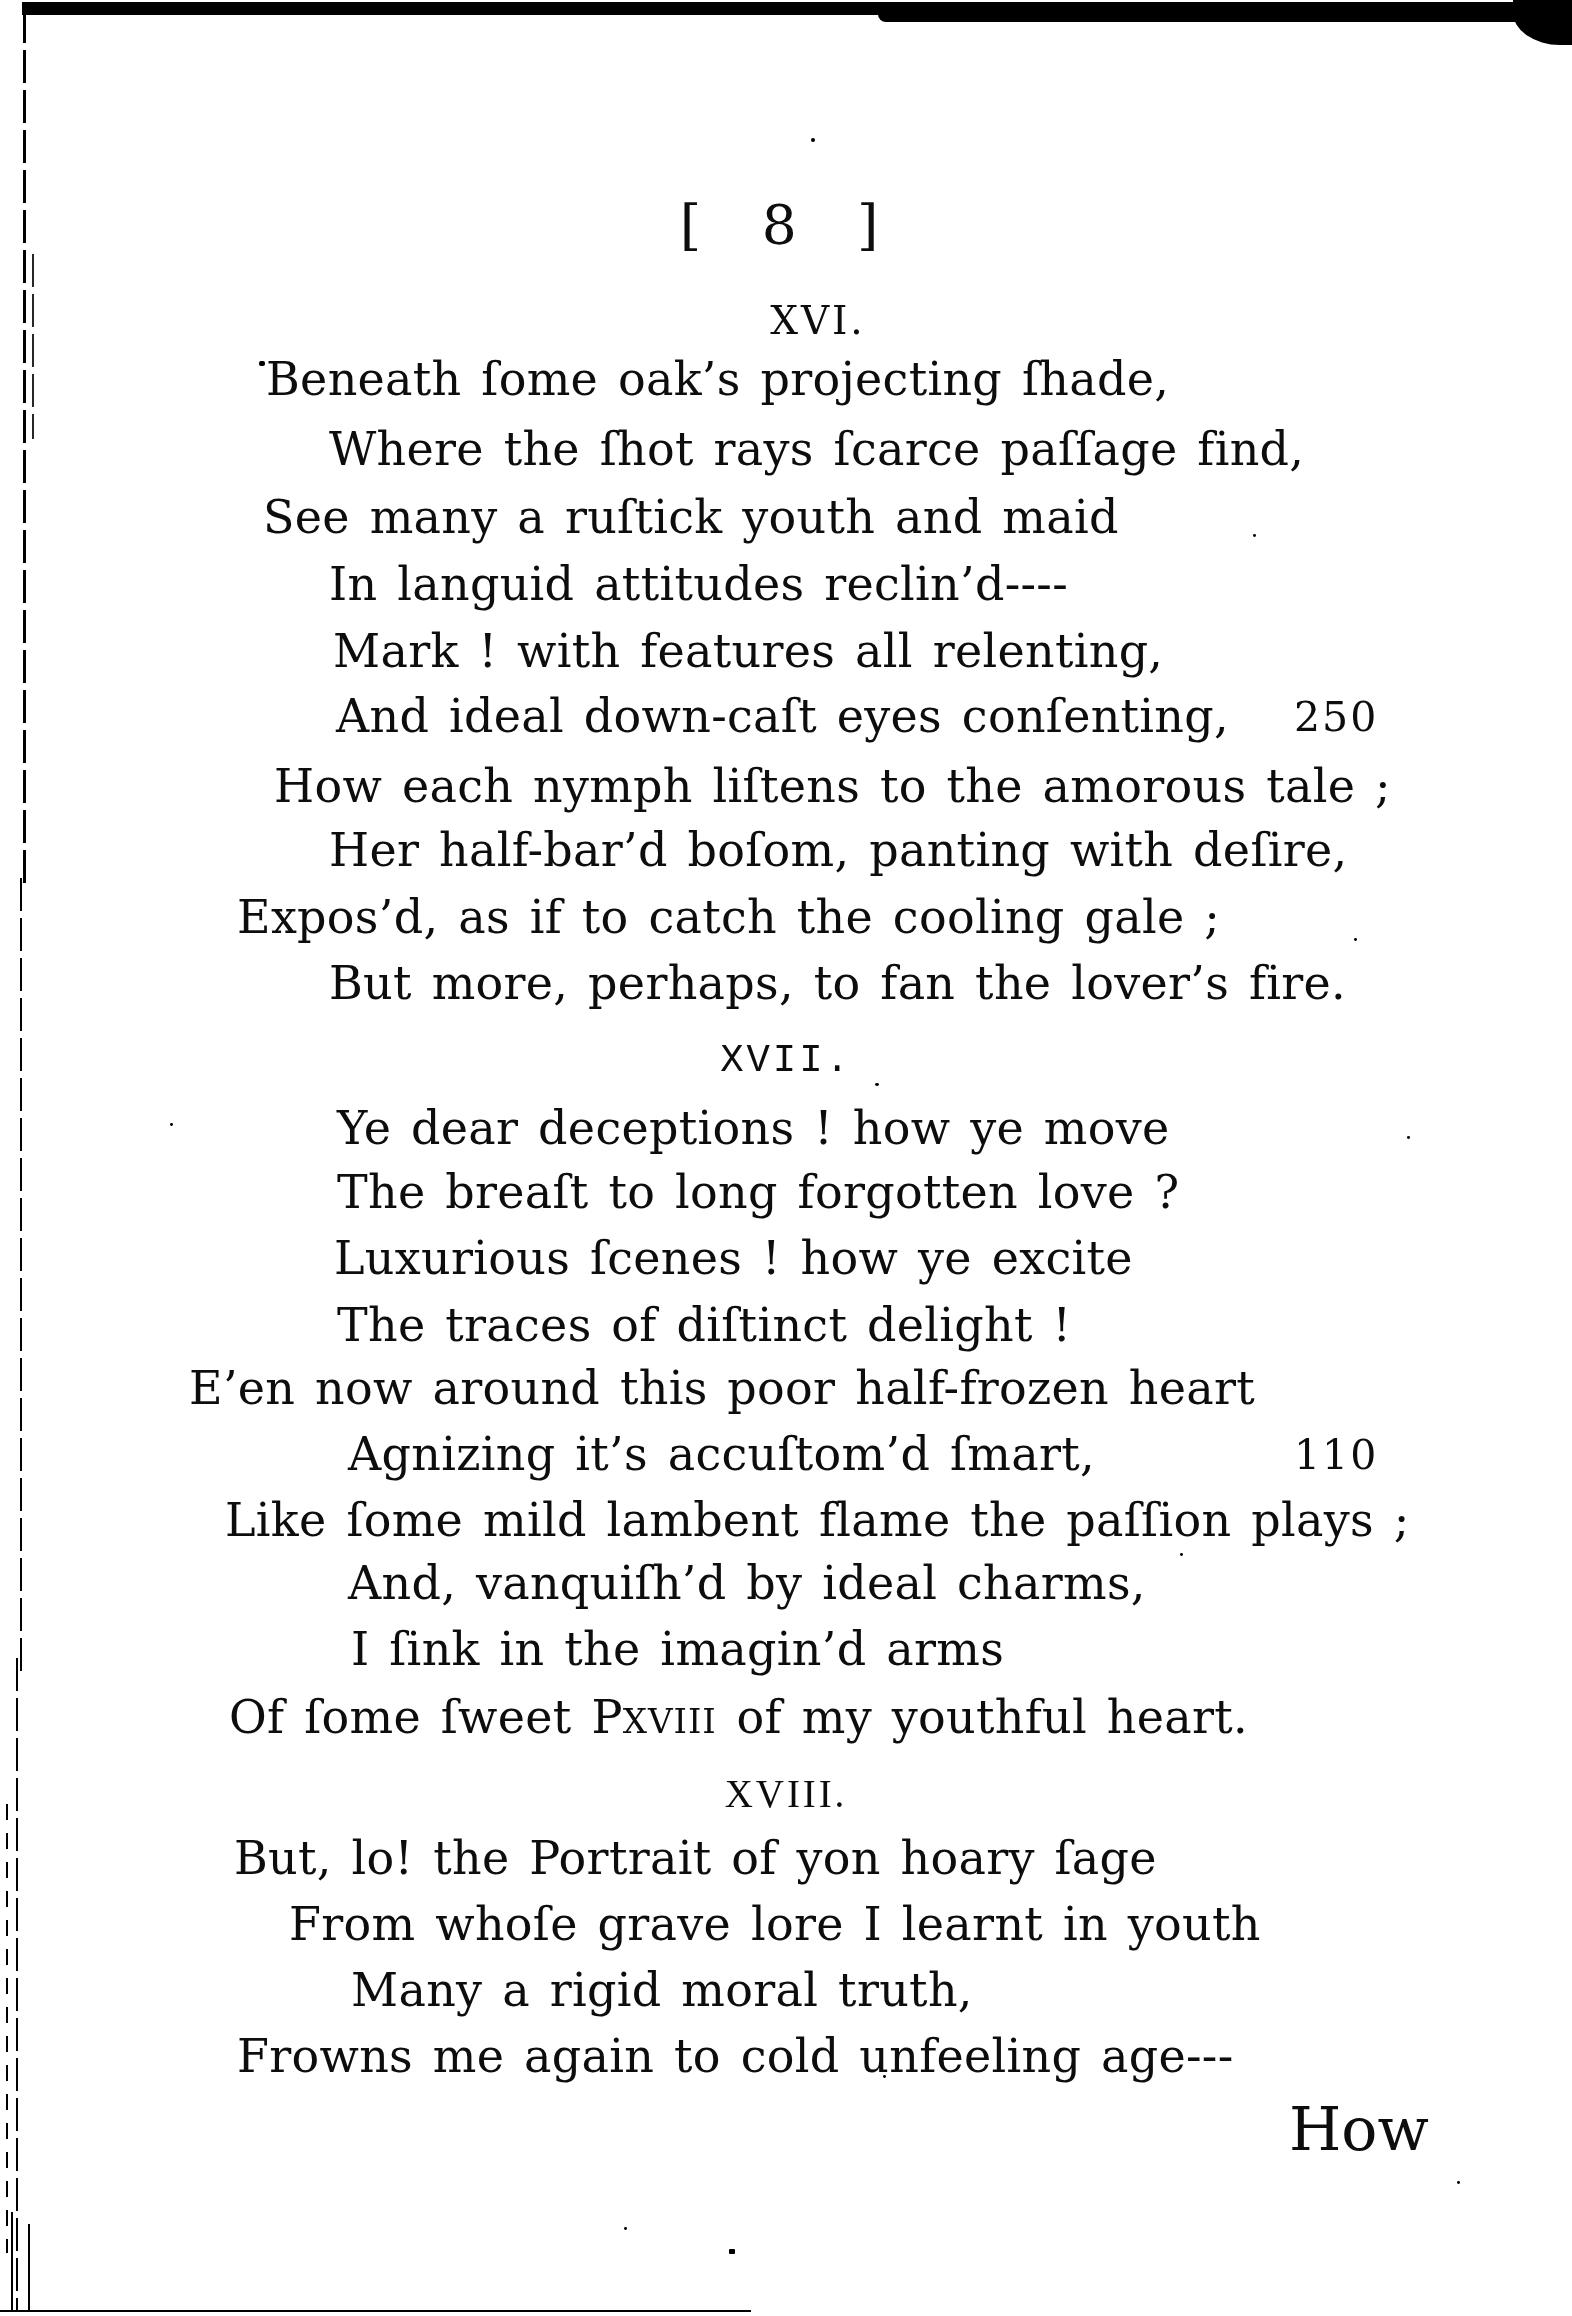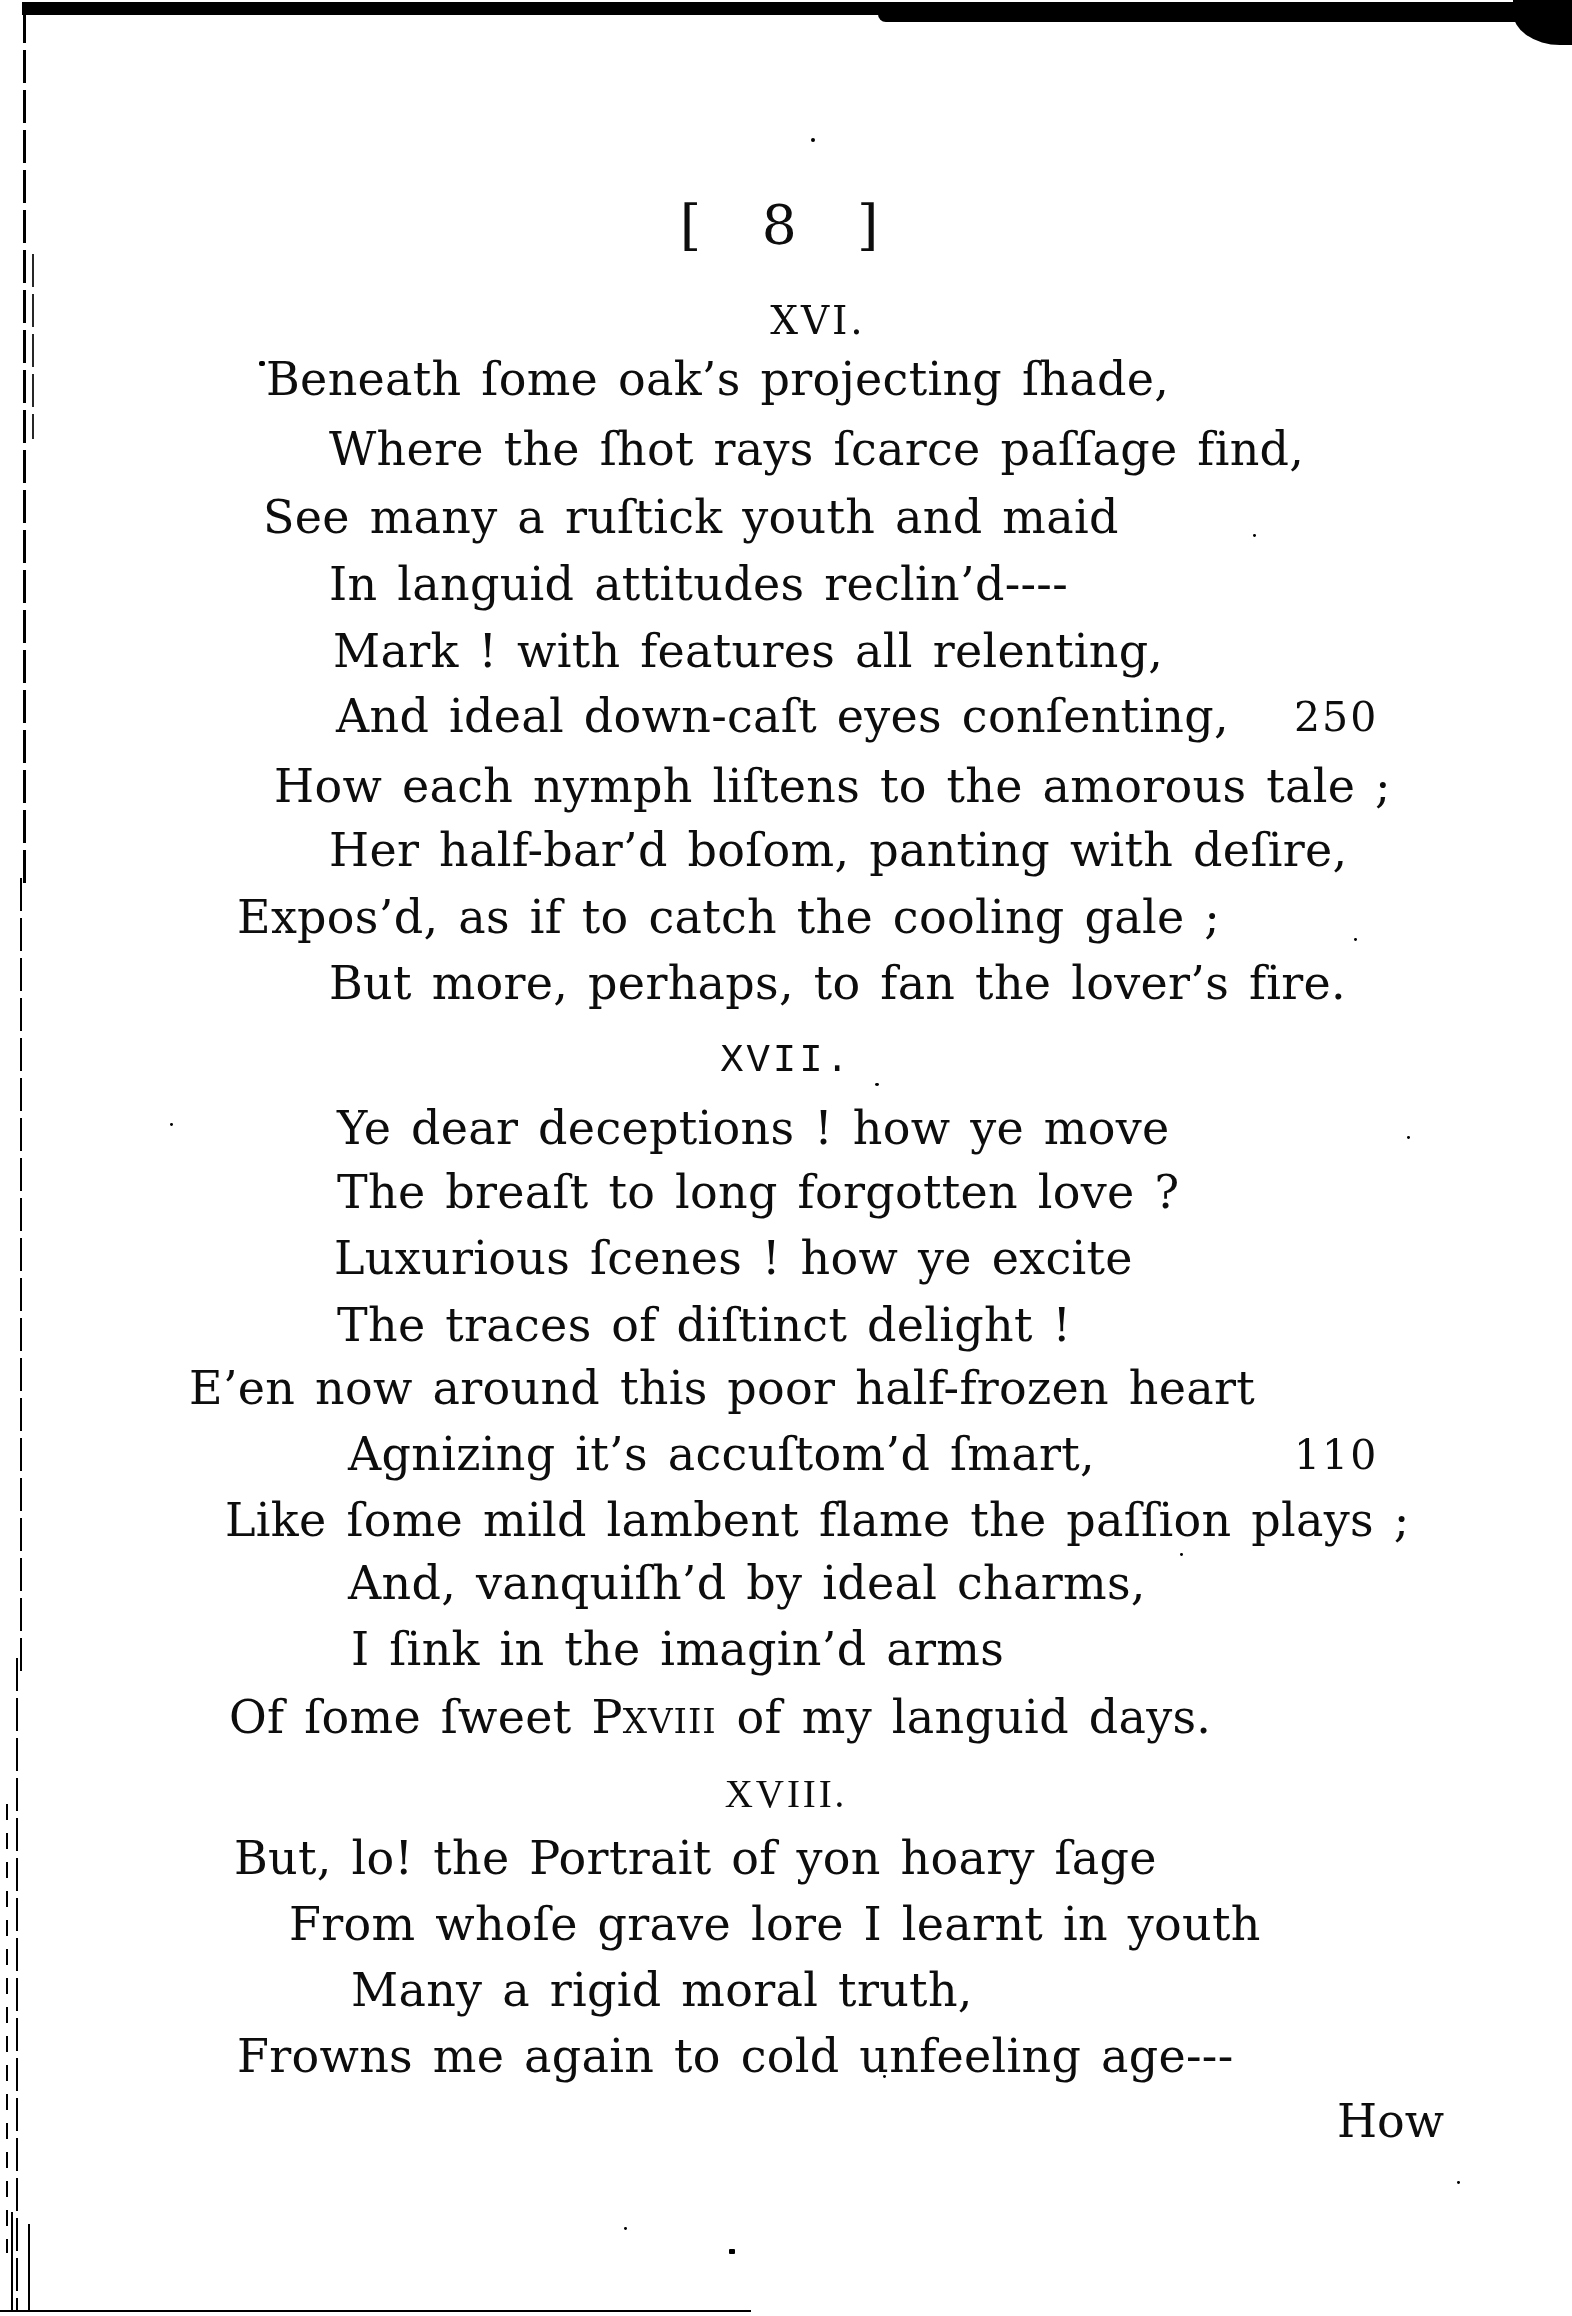--- a/index.html
+++ b/index.html
@@ -56,21 +56,21 @@
     word-spacing:4.9px;letter-spacing:0.3px;
     white-space:nowrap;
   }
   .lnum{
     position:absolute;left:1294px;top:3.9px;
     font-size:41px;letter-spacing:2px;
   }
   .sc-rest{font-size:0.74em;letter-spacing:1px;}
   .catchword{
     position:absolute;left:1289px;top:2095px;
-    font-size:46px;line-height:1.15;margin-left:48px;
+    font-size:60px;line-height:1.15;
   }
   
   .s0l0{top:353px;padding-left:266px;}
   .s0l1{top:423px;padding-left:329px;}
   .s0l2{top:491px;padding-left:263px;}
   .s0l3{top:558px;padding-left:329px;}
   .s0l4{top:625px;padding-left:333px;}
   .s0l5{top:690px;padding-left:336px;}
   .s0l6{top:760px;padding-left:274px;}
   .s0l7{top:824px;padding-left:329px;}
@@ -146,21 +146,21 @@
   <div class="line s1l3">The traces of diſtinct delight !</div>
   <div class="line s1l4">E’en now around this poor half-frozen heart</div>
   <div class="line s1l5">
     <span>Agnizing it’s accuſtom’d ſmart,</span>
     <span class="lnum">110</span>
   </div>
   <div class="line s1l6">Like ſome mild lambent flame the paſſion plays ;</div>
   <div class="line s1l7">And, vanquiſh’d by ideal charms,</div>
   <div class="line s1l8">I ſink in the imagin’d arms</div>
   <div class="line s1l9">
-    <span>Of ſome ſweet P</span><span class="sc-rest">XVIII</span><span> of my languid days.</span>
+    <span>Of ſome ſweet P</span><span class="sc-rest">XVIII</span><span> of my youthful heart.</span>
   </div>
 
   <div class="heading h-s2">XVIII.</div>
   <div class="line s2l0">But, lo! the Portrait of yon hoary ſage</div>
   <div class="line s2l1">From whoſe grave lore I learnt in youth</div>
   <div class="line s2l2">Many a rigid moral truth,</div>
   <div class="line s2l3">Frowns me again to cold unfeeling age---</div>
 
   <div class="catchword">How</div>
 

